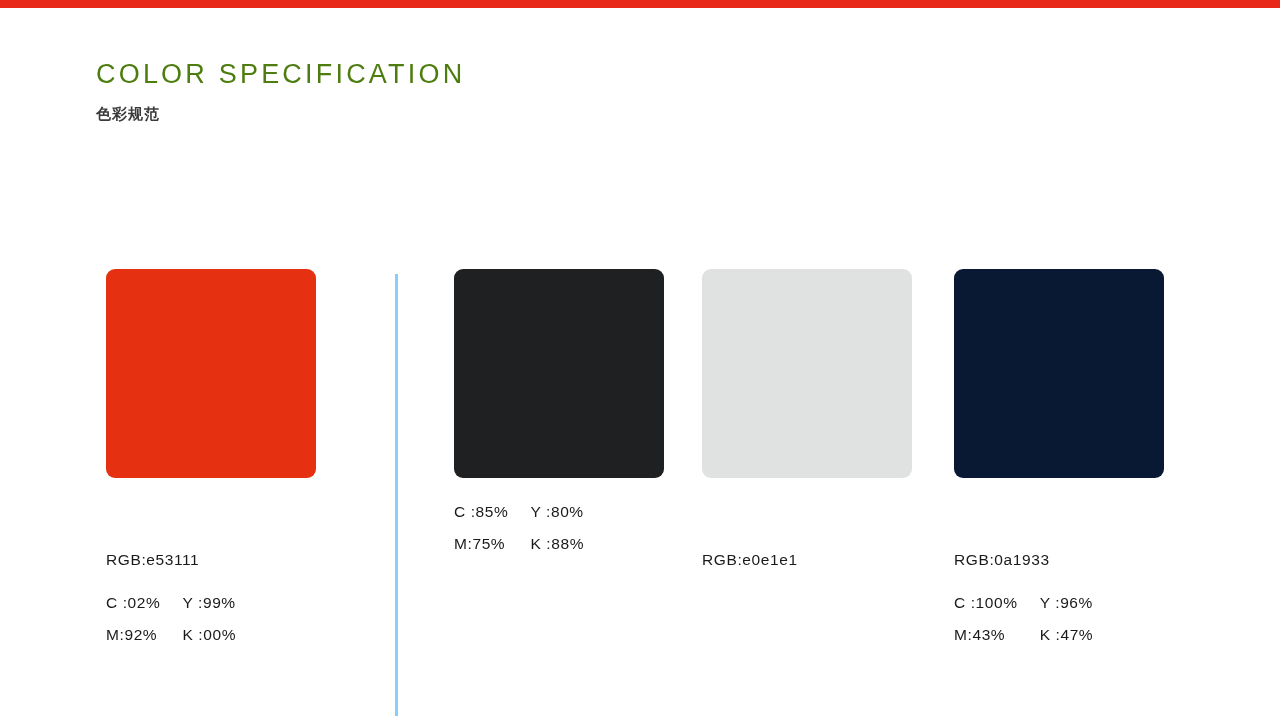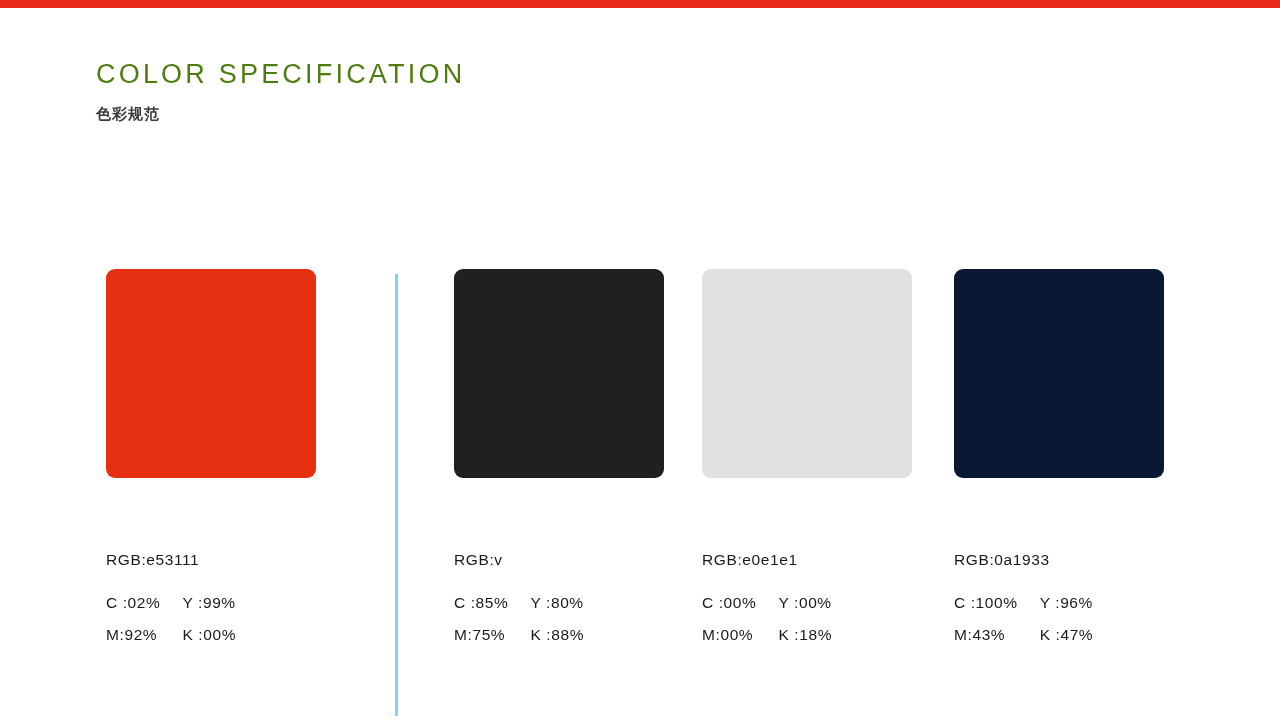--- a/index.html
+++ b/index.html
@@ -125,38 +125,31 @@
     <div class="swatch-cmyk">
       <span class="cmyk-cell">C :02%</span>
       <span class="cmyk-cell">Y :99%</span>
       <span class="cmyk-cell">M:92%</span>
       <span class="cmyk-cell">K :00%</span>
     </div>
   </div>
 
   <div class="swatch-card" style="left:438px;">
     <div class="swatch-chip" style="background: rgb(30, 32, 34);"></div>
-    <div class="swatch-rgb">RGB:v</div>
     <div class="swatch-cmyk">
       <span class="cmyk-cell">C :85%</span>
       <span class="cmyk-cell">Y :80%</span>
       <span class="cmyk-cell">M:75%</span>
       <span class="cmyk-cell">K :88%</span>
     </div>
   </div>
 
   <div class="swatch-card" style="left:686px;">
     <div class="swatch-chip" style="background: rgb(224, 225, 225);"></div>
     <div class="swatch-rgb">RGB:e0e1e1</div>
-    <div class="swatch-cmyk">
-      <span class="cmyk-cell">C :00%</span>
-      <span class="cmyk-cell">Y :00%</span>
-      <span class="cmyk-cell">M:00%</span>
-      <span class="cmyk-cell">K :18%</span>
-    </div>
   </div>
 
   <div class="swatch-card" style="left:938px;">
     <div class="swatch-chip" style="background: rgb(10, 25, 51);"></div>
     <div class="swatch-rgb">RGB:0a1933</div>
     <div class="swatch-cmyk">
       <span class="cmyk-cell">C :100%</span>
       <span class="cmyk-cell">Y :96%</span>
       <span class="cmyk-cell">M:43%</span>
       <span class="cmyk-cell">K :47%</span>

